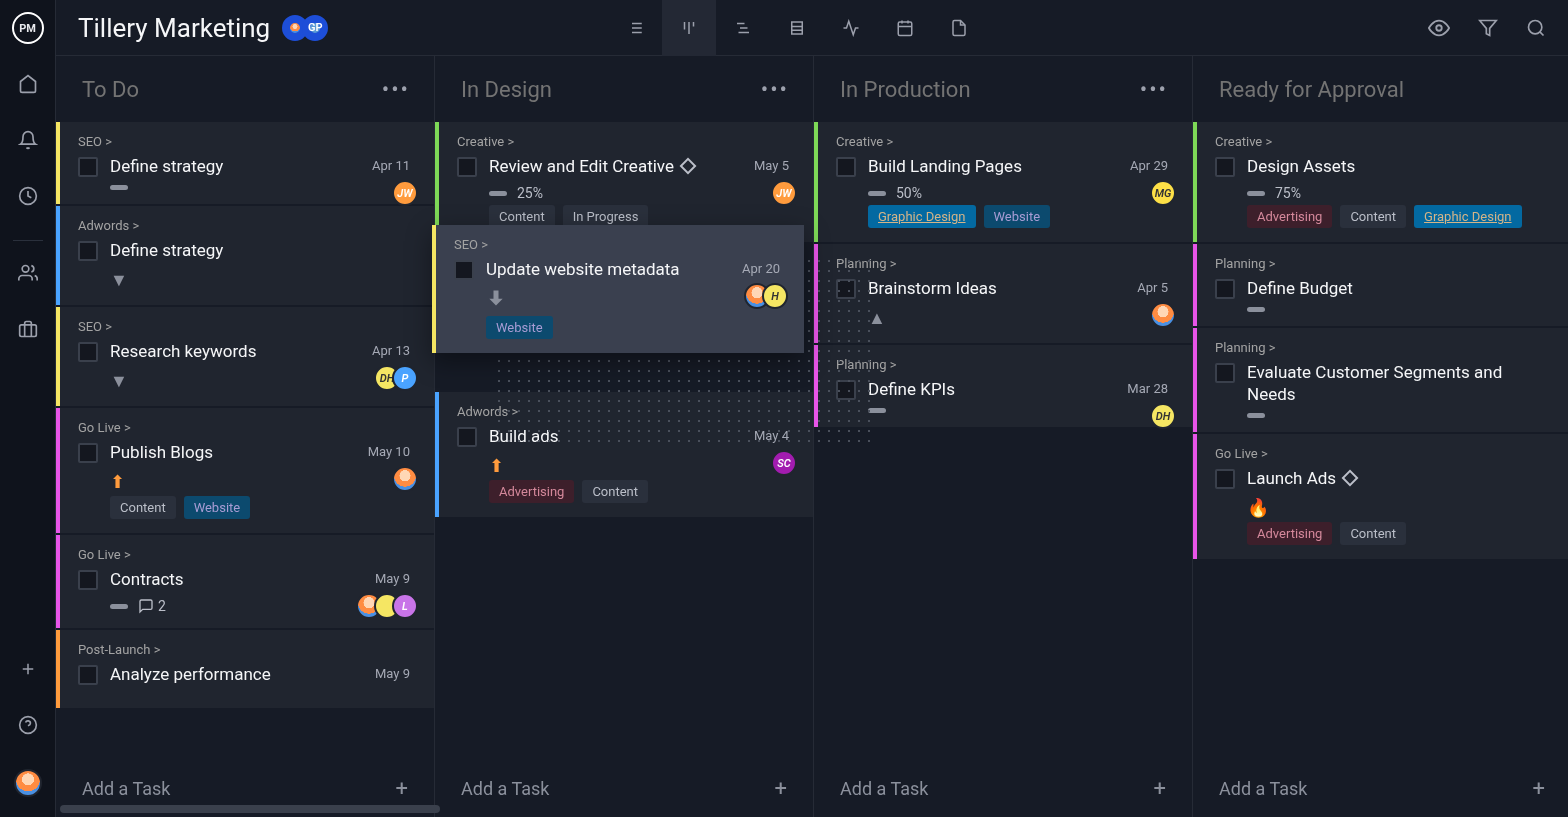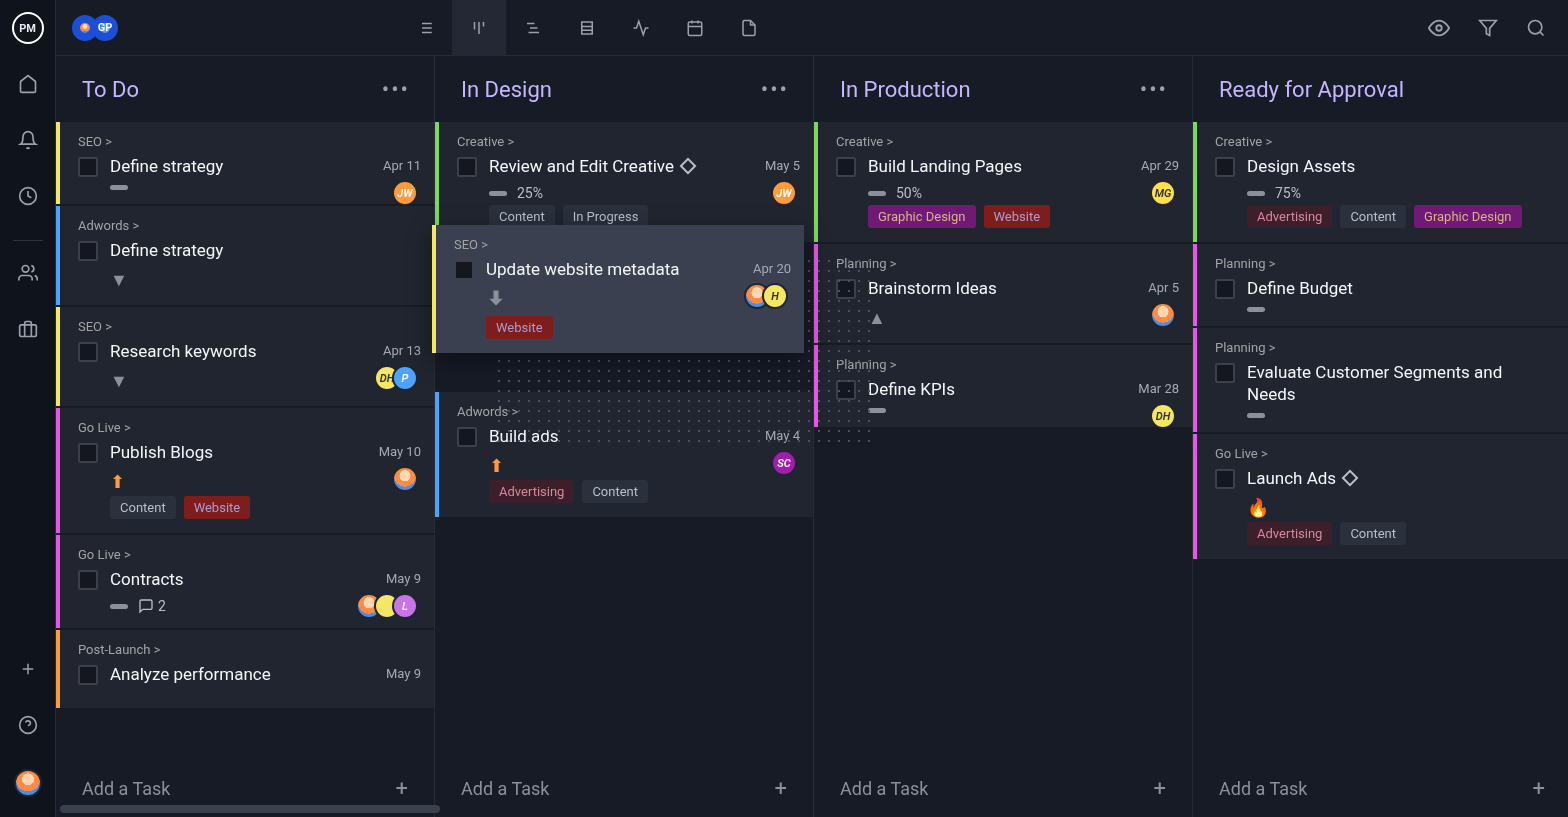--- a/index.html
+++ b/index.html
@@ -113,21 +113,21 @@
   border-right: 1px solid #262b36;
 }
 .column:last-child { width: 300px; border-right: none; }
 .column-header {
   height: 66px;
   display: flex;
   align-items: center;
   justify-content: space-between;
   padding: 0 24px 0 26px;
 }
-.column-title { font-size: 22px; color: #c4b5fd; }
+.column-title { font-size: 22px; color: #737373; }
 .column-menu { color: #9ca0ac; font-size: 22px; cursor: pointer; letter-spacing: 2px; }
 .cards { flex: 1; overflow-y: auto; padding: 0 0 8px 0; }
 
 .card {
   background: #20252f;
   border-left: 4px solid;
   margin-bottom: 2px;
   padding: 12px 16px 14px 18px;
   position: relative;
 }
@@ -161,21 +161,21 @@
   font-size: 17px;
   color: #f5f6f8;
   margin-bottom: 8px;
   line-height: 1.3;
   display: flex;
   align-items: center;
   gap: 8px;
 }
 .card-date {
   position: absolute;
-  right: 13px;
+  right: 24px;
   top: 36px;
   font-size: 13px;
   color: #a5a9b5;
 }
 .card-assignees {
   position: absolute;
   right: 16px;
   top: 58px;
   display: flex;
 }
@@ -212,22 +212,22 @@
 
 .tags { display: flex; gap: 8px; flex-wrap: wrap; margin-top: 4px; }
 .tag {
   padding: 4px 10px;
   border-radius: 3px;
   font-size: 13px;
   background: #2a303c;
   color: #bbbfc9;
 }
 .tag.advertising { background: #3d1f2b; color: #d4889b; }
-.tag.website { background: #7f1d1d; color: #a89cd4; }
-.tag.graphic-design { background: #701a75; color: #d4b488; }
+.tag.website { background: #0c4a6e; color: #a89cd4; }
+.tag.graphic-design { background: #0369a1; color: #d4b488; text-decoration: underline; }
 
 .add-task {
   padding: 16px 26px;
   font-size: 18px;
   color: #8b909c;
   display: flex;
   align-items: center;
   justify-content: space-between;
   cursor: pointer;
 }
@@ -326,20 +326,21 @@
         <circle cx="12" cy="12" r="10"></circle>
         <path d="M9.09 9a3 3 0 015.83 1c0 2-3 3-3 3M12 17h.01"></path>
       </svg>
   </div>
   <div class="mini-avatar img bottom-avatar" style="background: radial-gradient(circle at 50% 35%, #ffd7b5 30%, #ff8c42 31%, #ff8c42 60%, #4a90e2 61%); margin-left:0;"></div>
 </div>
 
 <div class="main">
 
   <div class="header">
+    <div class="project-title">Tillery Marketing</div>
     <div class="avatar-group">
       <div class="avatar img"></div>
       <div class="avatar" style="background:#5b9bd5">GP</div>
     </div>
     <div style="width:280px"></div>
     <div class="view-tabs">
       <div class="view-tab">
           <svg width="18" height="18" viewBox="0 0 24 24" fill="none" stroke="currentColor" stroke-width="2">
             <line x1="8" y1="6" x2="21" y2="6"></line>
             <line x1="8" y1="12" x2="21" y2="12"></line>

